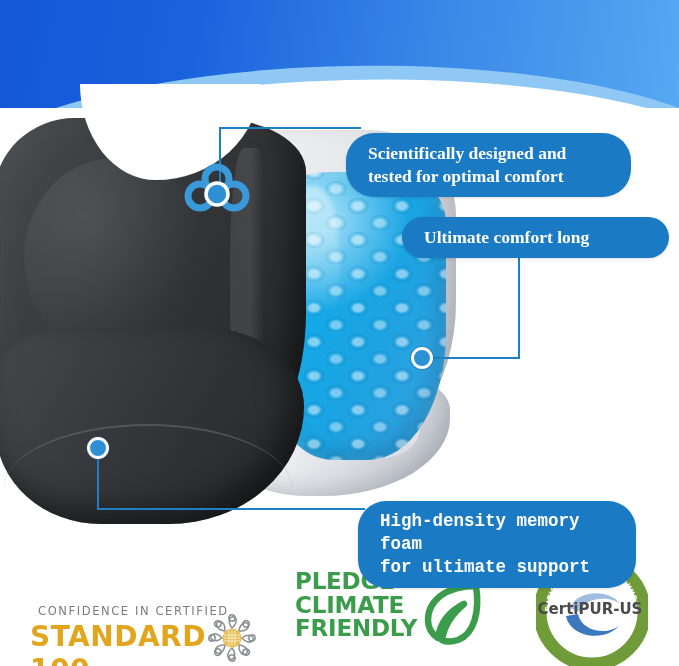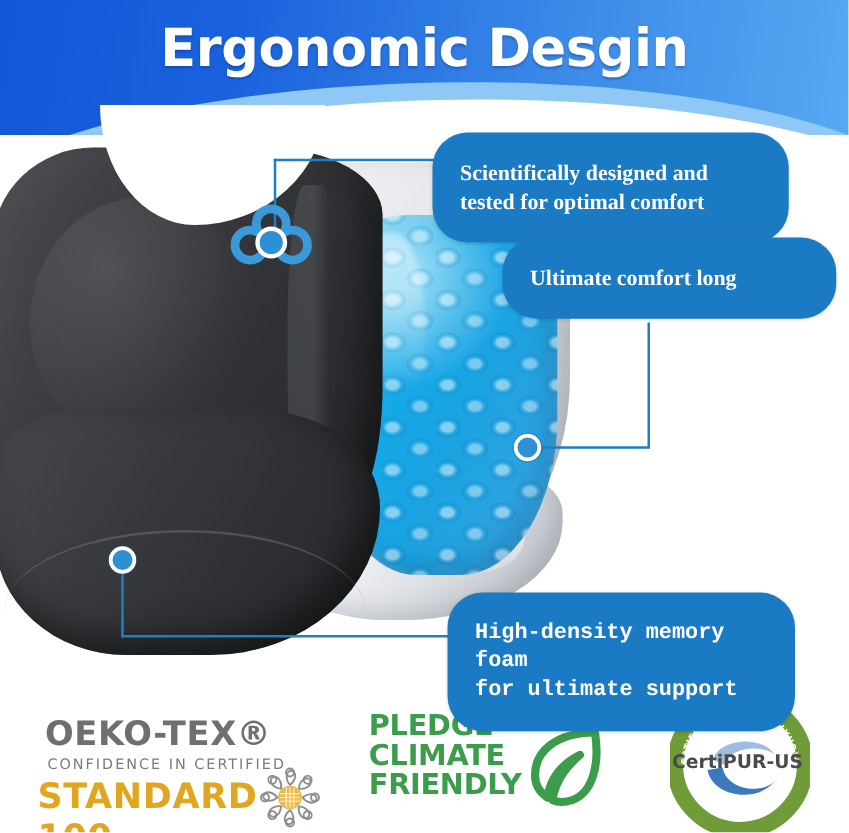--- a/index.html
+++ b/index.html
@@ -200,27 +200,28 @@
     width: 72px; height: 56px;
     z-index: 8;
   }
 
   
   .callout {
     position: absolute;
     background: #1b7ac4;
     color: #ffffff;
     border-radius: 28px;
-    padding: 21px 22px;
+    padding: 9px 22px;
     font-family: "Liberation Serif", serif;
     font-weight: bold;
     font-size: 17.5px;
     line-height: 1.32;
     z-index: 10;
     box-shadow: 0 1px 3px rgba(0,0,0,0.12);
+    margin-top: 27px;
   }
   .callout-1 { left: 346px; top: 106px; width: 285px; }
   .callout-2 { left: 402px; top: 190px; width: 267px; }
   .callout-3 { left: 358px; top: 474px; width: 278px; font-family: Liberation Mono, monospace; }
 
   
   .badges {
     position: absolute;
     left: 0; top: 556px;
     width: 679px; height: 110px;
@@ -277,21 +278,20 @@
   }
 </style>
 </head>
 <body>
 
 <div class="poster">
 
   <div class="header">
     <div class="header-wave-a"></div>
     <div class="header-wave-b"></div>
-    <div class="header-title">Ergonomic Desgin</div>
   </div>
 
   <div class="stage">
 
     <div class="base">
       <div class="base-body"></div>
       <div class="base-lip"></div>
       <div class="base-notch"></div>
 
       <div class="gel">
@@ -342,21 +342,20 @@
   </div>
 
   <div class="callout callout-3">
     <span>High-density memory foam</span><br>
     <span>for ultimate support</span>
   </div>
 
   <div class="badges">
 
     <div class="oeko">
-      <div class="oeko-title">OEKO-TEX®</div>
       <div class="oeko-sub">CONFIDENCE IN CERTIFIED</div>
       <div class="oeko-standard">STANDARD 100</div>
       <div class="oeko-flower">
         <svg width="56" height="56" viewBox="0 0 56 56">
           <g stroke="#8a8d92" stroke-width="1.5" fill="none">
             <g transform="translate(28,28)">
               <g>
                   <path d="M0,-10 C-5,-16 -2,-23 2,-21 C6,-19 4,-13 0,-10 Z"></path>
                   <circle cx="0" cy="-20" r="3.2"></circle>
                 </g>

